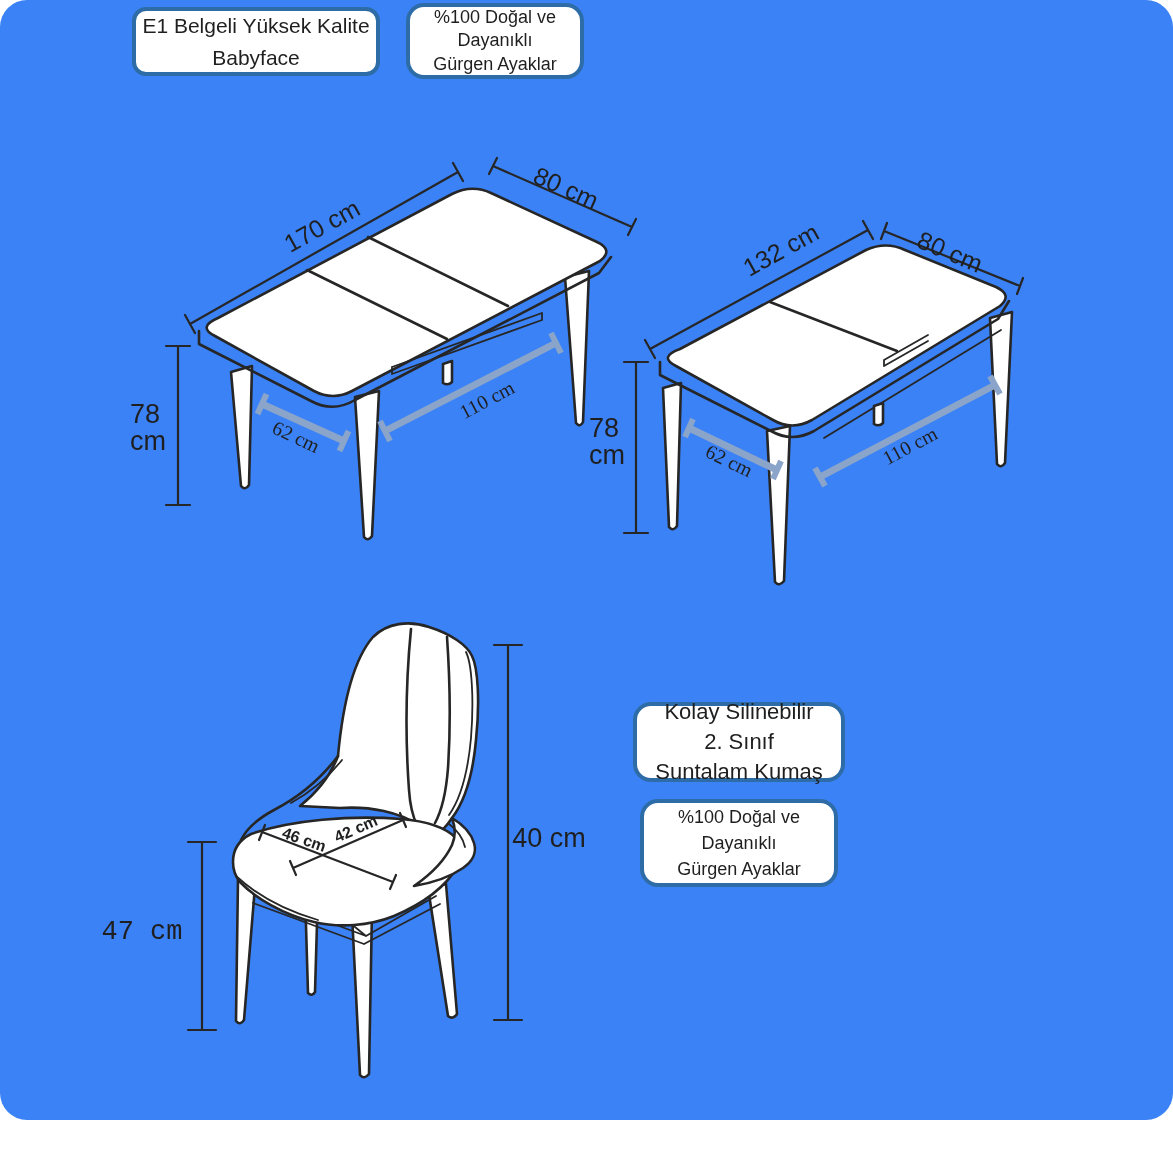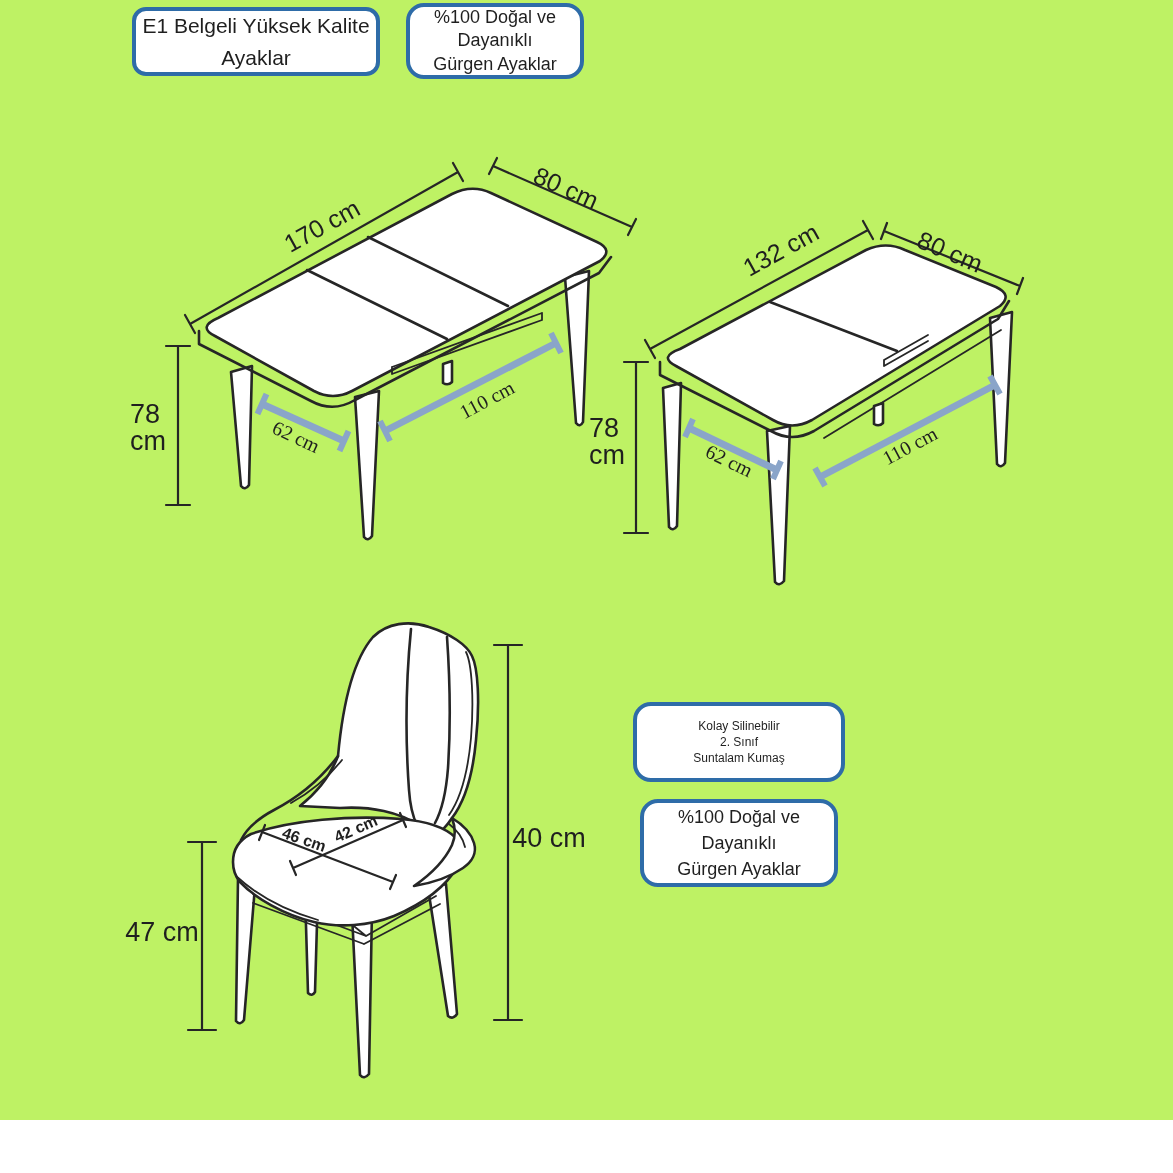--- a/index.html
+++ b/index.html
@@ -1,38 +1,38 @@
 <!DOCTYPE html>
 <html style="--badge-border: #2e6ca8; --dimension-blue: #8aa5c9; --line-dark: #262626; --note-background: #e2e2e2; --note-border: #1d1d1d; --text: #1f1f1f;"><head>
 <meta charset="utf-8">
 <style>
   html,body{margin:0;padding:0;background:#ffffff;}
-  #canvas{position:relative;width:1173px;height:1120px;background:#bef264;overflow:hidden;
-          font-family:"Liberation Sans", sans-serif;color:var(--text,#1f1f1f);}
+  #canvas{position:relative;width:1173px;height:1120px;background:#3b82f6;overflow:hidden;
+          font-family:"Liberation Sans", sans-serif;color:var(--text,#1f1f1f);border-radius:27px;}
   svg{position:absolute;left:0;top:0;}
   .ln{fill:none;stroke:var(--line-dark,#262626);stroke-width:2.6;stroke-linecap:round;stroke-linejoin:round;}
   .lnthin{stroke-width:1.8;}
   .wh{fill:#ffffff;stroke:var(--line-dark,#262626);stroke-width:2.6;stroke-linejoin:round;}
   .dim{fill:none;stroke:var(--line-dark,#262626);stroke-width:2.2;stroke-linecap:round;}
   .blue{fill:none;stroke:var(--dimension-blue,#8aa5c9);stroke-width:7;stroke-linecap:butt;}
   .bluecap{stroke-width:6;}
   .lab{position:absolute;white-space:nowrap;transform:translate(-50%,-50%);color:var(--text,#1f1f1f);}
   .mid{font-size:25px;}
   .big{font-size:27px;}
   .sm{font-size:16px;font-weight:bold;}
   .ser{font-family:"Liberation Serif", serif;font-size:20px;}
   .stack{white-space:normal;width:48px;text-align:left;line-height:1.0;}
   .badge{position:absolute;box-sizing:border-box;background:#fff;
          border:4px solid var(--badge-border,#2e6ca8);
          display:flex;flex-direction:column;justify-content:center;align-items:center;
          text-align:center;}
   .badge span{display:block;}
   .b1{left:132px;top:7px;width:248px;height:69px;border-radius:14px;font-size:21px;line-height:1.5;}
   .b2{left:406px;top:3px;width:178px;height:76px;border-radius:18px;font-size:18px;line-height:1.3;}
-  .b3{left:633px;top:702px;width:212px;height:80px;border-radius:18px;font-size:12px;line-height:1.35;}
+  .b3{left:633px;top:702px;width:212px;height:80px;border-radius:18px;font-size:22px;line-height:1.35;}
   .b4{left:640px;top:799px;width:198px;height:88px;border-radius:18px;font-size:18px;line-height:1.45;}
   .note{position:absolute;box-sizing:border-box;left:578px;top:1085px;width:375px;height:83px;
         background:var(--note-background,#e2e2e2);border:3.5px solid var(--note-border,#1d1d1d);
         border-radius:20px;display:flex;flex-direction:column;justify-content:center;align-items:center;
         text-align:center;font-size:20px;line-height:1.3;}
 </style>
 </head>
 <body>
 
 <div id="canvas">
@@ -95,21 +95,21 @@
       <path class="ln lnthin" d="M449,824 C457,830 463,838 465,847"></path>
       <path class="dim" d="M262,832 L393,882 M265,825 L259,840 M396,875 L390,889"></path>
       <path class="dim" d="M293,868 L403,820 M296,875 L290,861 M406,827 L400,813"></path>
       <path class="dim" d="M508,645 L508,1020 M494,645 L522,645 M494,1020 L522,1020"></path>
       <path class="dim" d="M202,842 L202,1030 M188,842 L216,842 M188,1030 L216,1030"></path>
     </g>
   </svg>
 
   <div class="badge b1">
     <span>E1 Belgeli Yüksek Kalite</span>
-    <span>Ayaklar</span>
+    <span>Babyface</span>
   </div>
   <div class="badge b2">
     <span>%100 Doğal ve</span>
     <span>Dayanıklı</span>
     <span>Gürgen Ayaklar</span>
   </div>
   <div class="badge b3">
     <span>Kolay Silinebilir</span>
     <span>2. Sınıf</span>
     <span>Suntalam Kumaş</span>
@@ -128,15 +128,15 @@
 
   <div class="lab mid" style="left:781px;top:250px;transform:translate(-50%,-50%) rotate(-29deg);">132 cm</div>
   <div class="lab mid" style="left:950px;top:252px;transform:translate(-50%,-50%) rotate(23deg);">80 cm</div>
   <div class="lab big stack" style="left:613px;top:442px;">78 cm</div>
   <div class="lab ser" style="left:729px;top:461px;transform:translate(-50%,-50%) rotate(26deg);">62 cm</div>
   <div class="lab ser" style="left:910px;top:446px;transform:translate(-50%,-50%) rotate(-28deg);">110 cm</div>
 
   <div class="lab sm" style="left:304px;top:840px;transform:translate(-50%,-50%) rotate(19deg);">46 cm</div>
   <div class="lab sm" style="left:356px;top:829px;transform:translate(-50%,-50%) rotate(-24deg);">42 cm</div>
   <div class="lab big" style="left:549px;top:838px;">40 cm</div>
-  <div class="lab big" style="left:162px;top:932px;">47 cm</div>
+  <div class="lab big" style="left:142px;top:932px;font-family:Liberation Mono, monospace;">47 cm</div>
 
 </div>
 
 </body></html>

